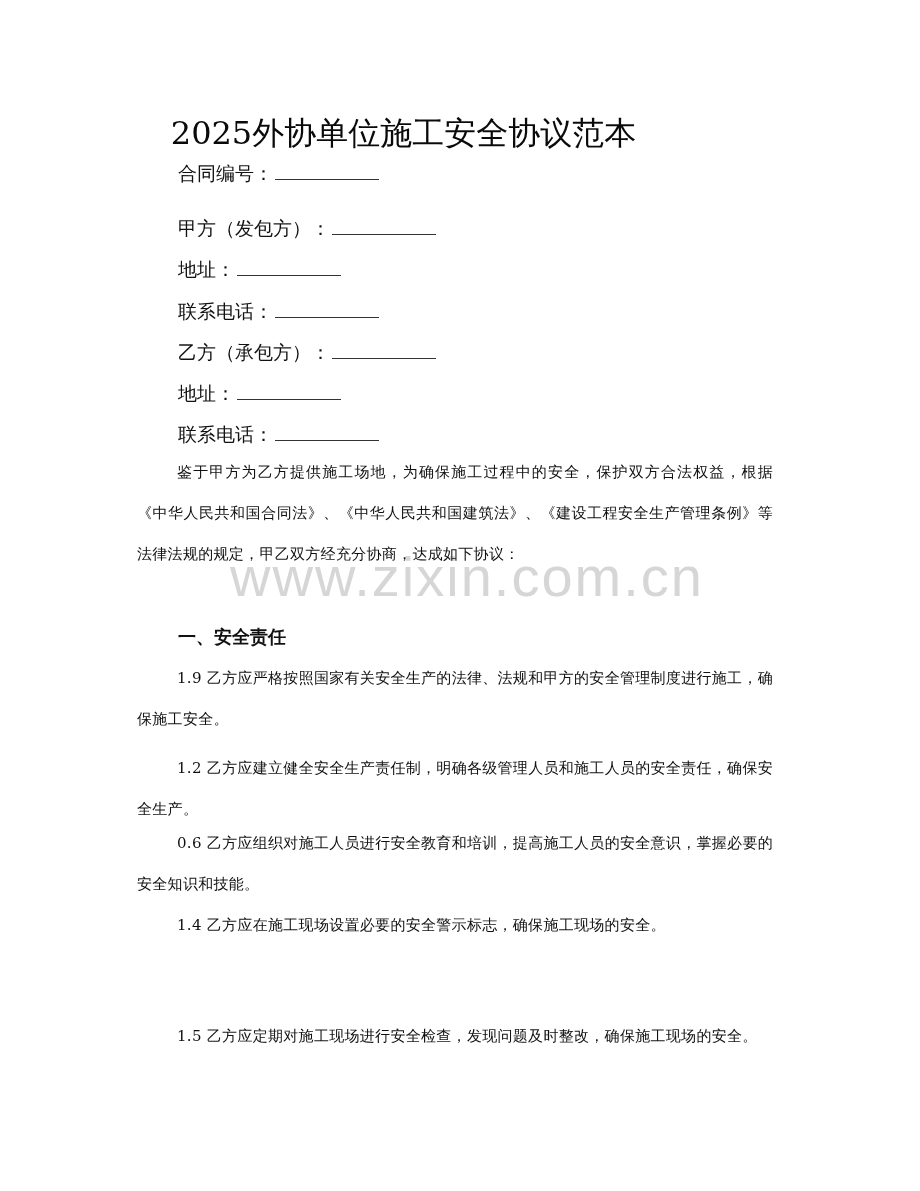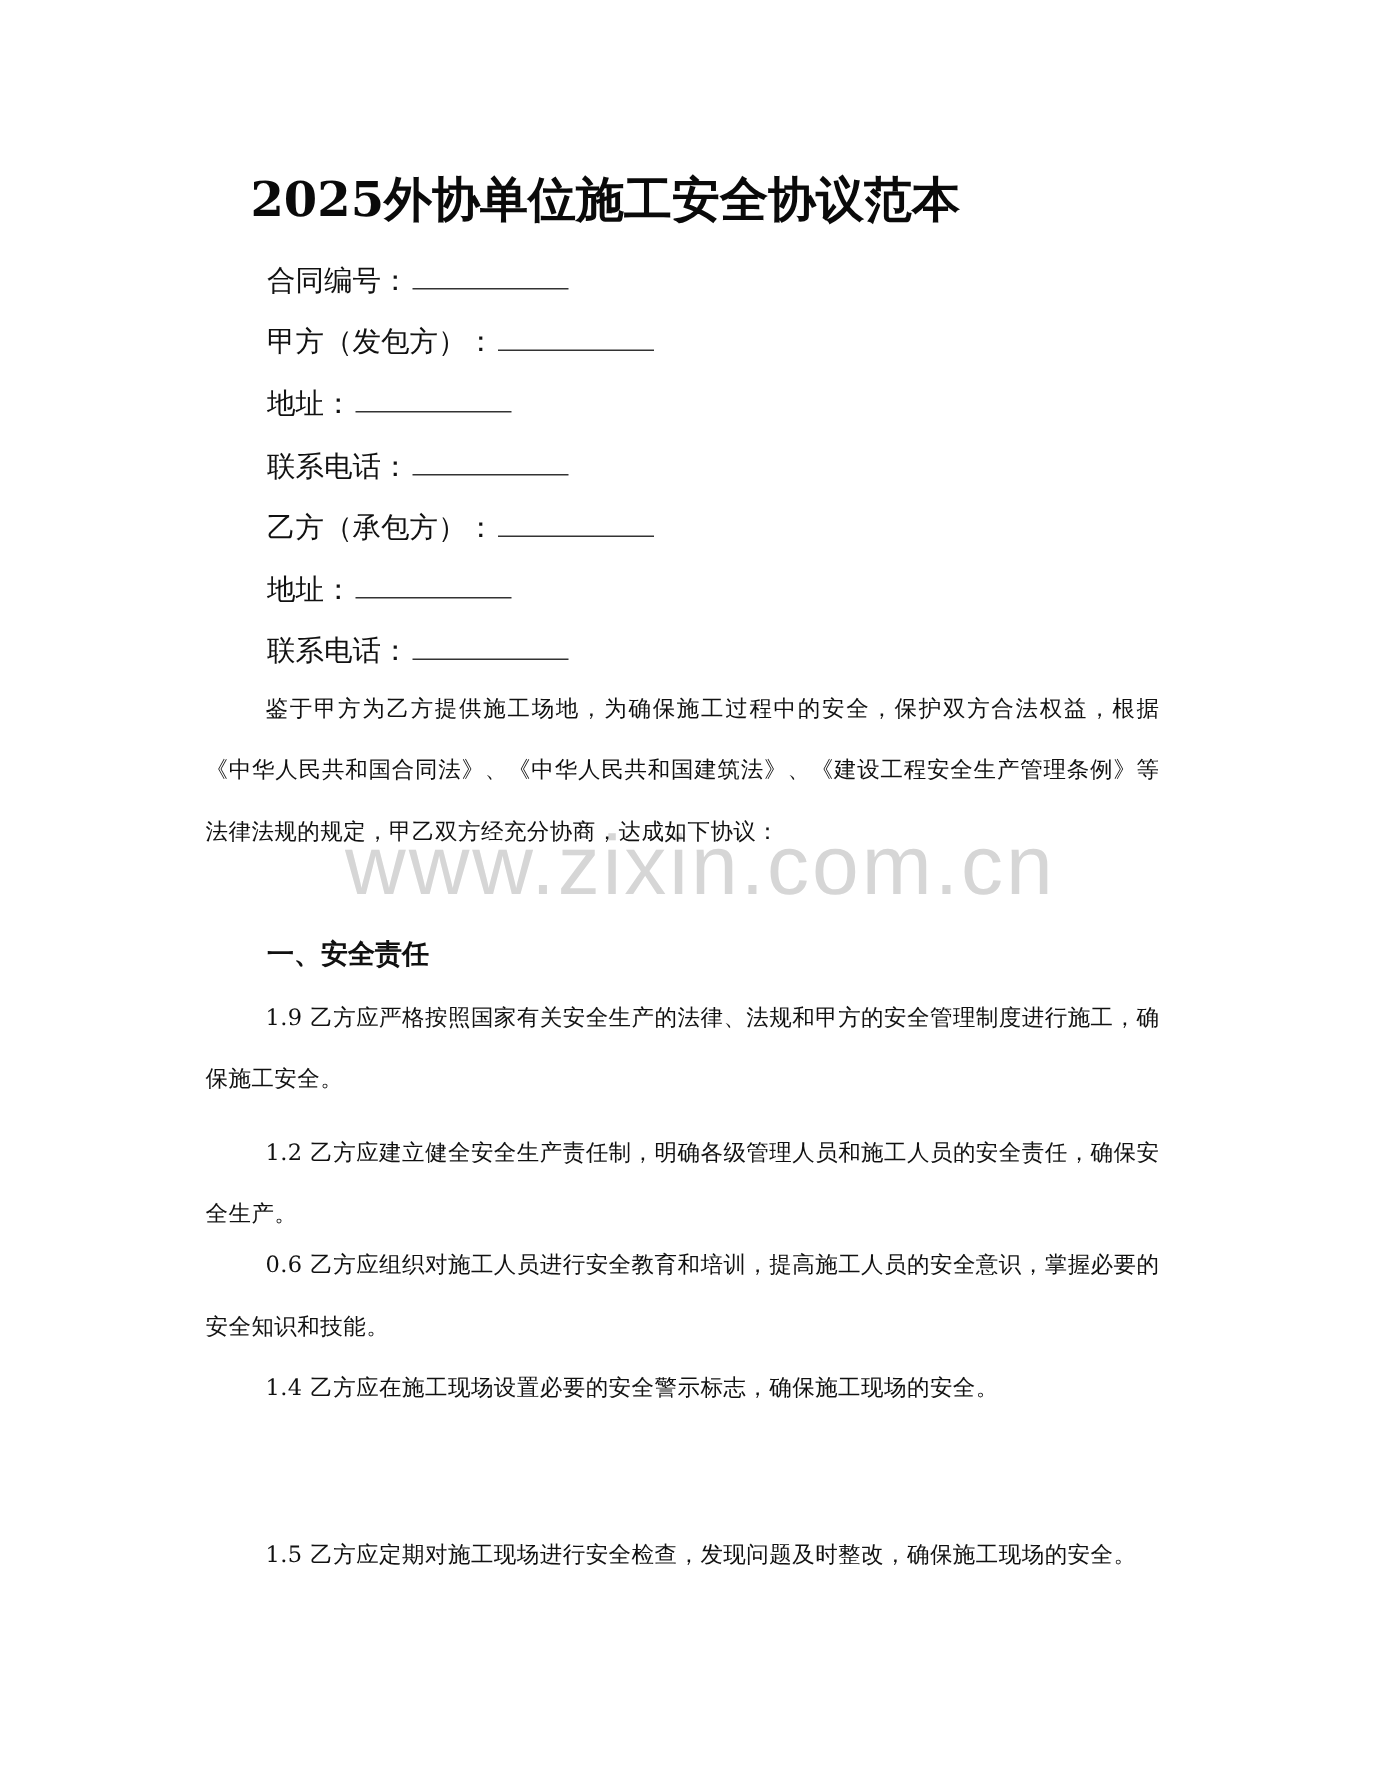--- a/index.html
+++ b/index.html
@@ -19,21 +19,21 @@
       position: absolute;
       left: 0; top: 0;
       width: 920px; height: 1191px;
     }
     .title {
       position: absolute;
       left: 0; width: 807px;
       top: 108px;
       text-align: center;
       font-size: 32px;
-      font-weight: bold;
+      font-weight: normal;
       letter-spacing: 0px;
       line-height: 50px;
       color: #0a0a0a;
     }
     .field {
       position: absolute;
       left: 178px;
       font-size: 19px;
       line-height: 30px;
       white-space: nowrap;
@@ -82,21 +82,21 @@
 </head>
 <body>
 
 <div class="page">
 
   <div class="watermark">www.zixin.com.cn</div>
 
   <div class="content">
     <div class="title">2025外协单位施工安全协议范本</div>
 
-    <div class="field" style="top:172px">
+    <div class="field" style="top:158px">
       <span>合同编号：</span><span class="blank"></span>
     </div>
     <div class="field" style="top:213px">
       <span>甲方（发包方）：</span><span class="blank"></span>
     </div>
     <div class="field" style="top:254px">
       <span>地址：</span><span class="blank"></span>
     </div>
     <div class="field" style="top:296px">
       <span>联系电话：</span><span class="blank"></span>

